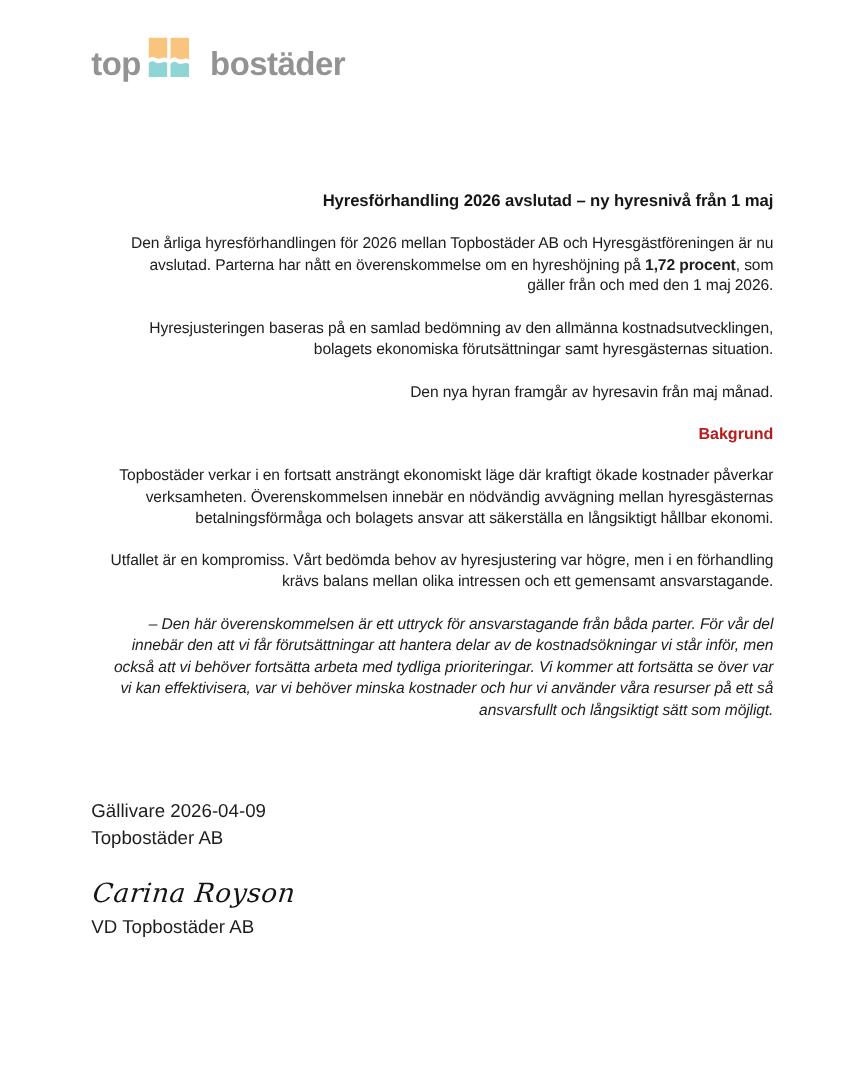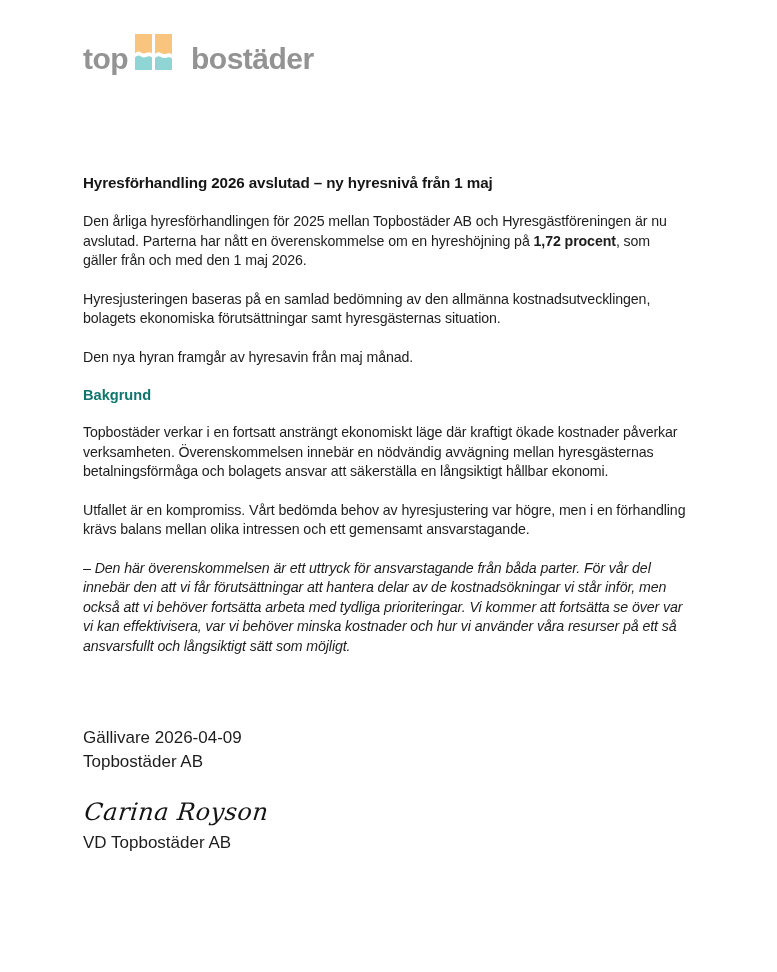--- a/index.html
+++ b/index.html
@@ -40,37 +40,38 @@
     position: absolute;
     left: 52px;
     top: 1px;
     width: 37px;
     height: 40px;
   }
 
   
   .doc {
     position: absolute;
-    left: 83px;
+    left: 99px;
     top: 174px;
     width: 604px;
+    text-align: right;
   }
   .doc h1 {
     margin: 0 0 20px 0;
     font-size: 15.2px;
     font-weight: 700;
     color: #161616;
     line-height: 18px;
     letter-spacing: -0.1px;
   }
   .doc h2 {
     margin: 0 0 19px 0;
     font-size: 14.6px;
     font-weight: 700;
-    color: #0f766e;
+    color: #b91c1c;
     line-height: 18px;
   }
   .doc p {
     margin: 0 0 19px 0;
     font-size: 14.2px;
     line-height: 19.5px;
     letter-spacing: -0.1px;
   }
   .doc p.quote {
     font-style: italic;
@@ -119,21 +120,21 @@
     <path fill="#8fd5d6" d="M20,24 C21.7,22.2 23.8,21.4 26,23 C30,26 33.4,21.2 37,24.5 V36 H20 Z"></path>
   </svg>
 
   <span class="logo-word right">bostäder</span>
 </div>
 
 <div class="doc">
 
   <h1>Hyresförhandling 2026 avslutad – ny hyresnivå från 1 maj</h1>
 
-  <p><span>Den årliga hyresförhandlingen för 2025 mellan Topbostäder AB och Hyresgästföreningen är nu avslutad. Parterna har nått en överenskommelse om en hyreshöjning på </span><b>1,72 procent</b><span>, som gäller från och med den 1 maj 2026.</span></p>
+  <p><span>Den årliga hyresförhandlingen för 2026 mellan Topbostäder AB och Hyresgästföreningen är nu avslutad. Parterna har nått en överenskommelse om en hyreshöjning på </span><b>1,72 procent</b><span>, som gäller från och med den 1 maj 2026.</span></p>
 
   <p>Hyresjusteringen baseras på en samlad bedömning av den allmänna kostnadsutvecklingen, bolagets ekonomiska förutsättningar samt hyresgästernas situation.</p>
 
   <p>Den nya hyran framgår av hyresavin från maj månad.</p>
 
   <h2>Bakgrund</h2>
 
   <p>Topbostäder verkar i en fortsatt ansträngt ekonomiskt läge där kraftigt ökade kostnader påverkar verksamheten. Överenskommelsen innebär en nödvändig avvägning mellan hyresgästernas betalningsförmåga och bolagets ansvar att säkerställa en långsiktigt hållbar ekonomi.</p>
 
   <p>Utfallet är en kompromiss. Vårt bedömda behov av hyresjustering var högre, men i en förhandling krävs balans mellan olika intressen och ett gemensamt ansvarstagande.</p>

